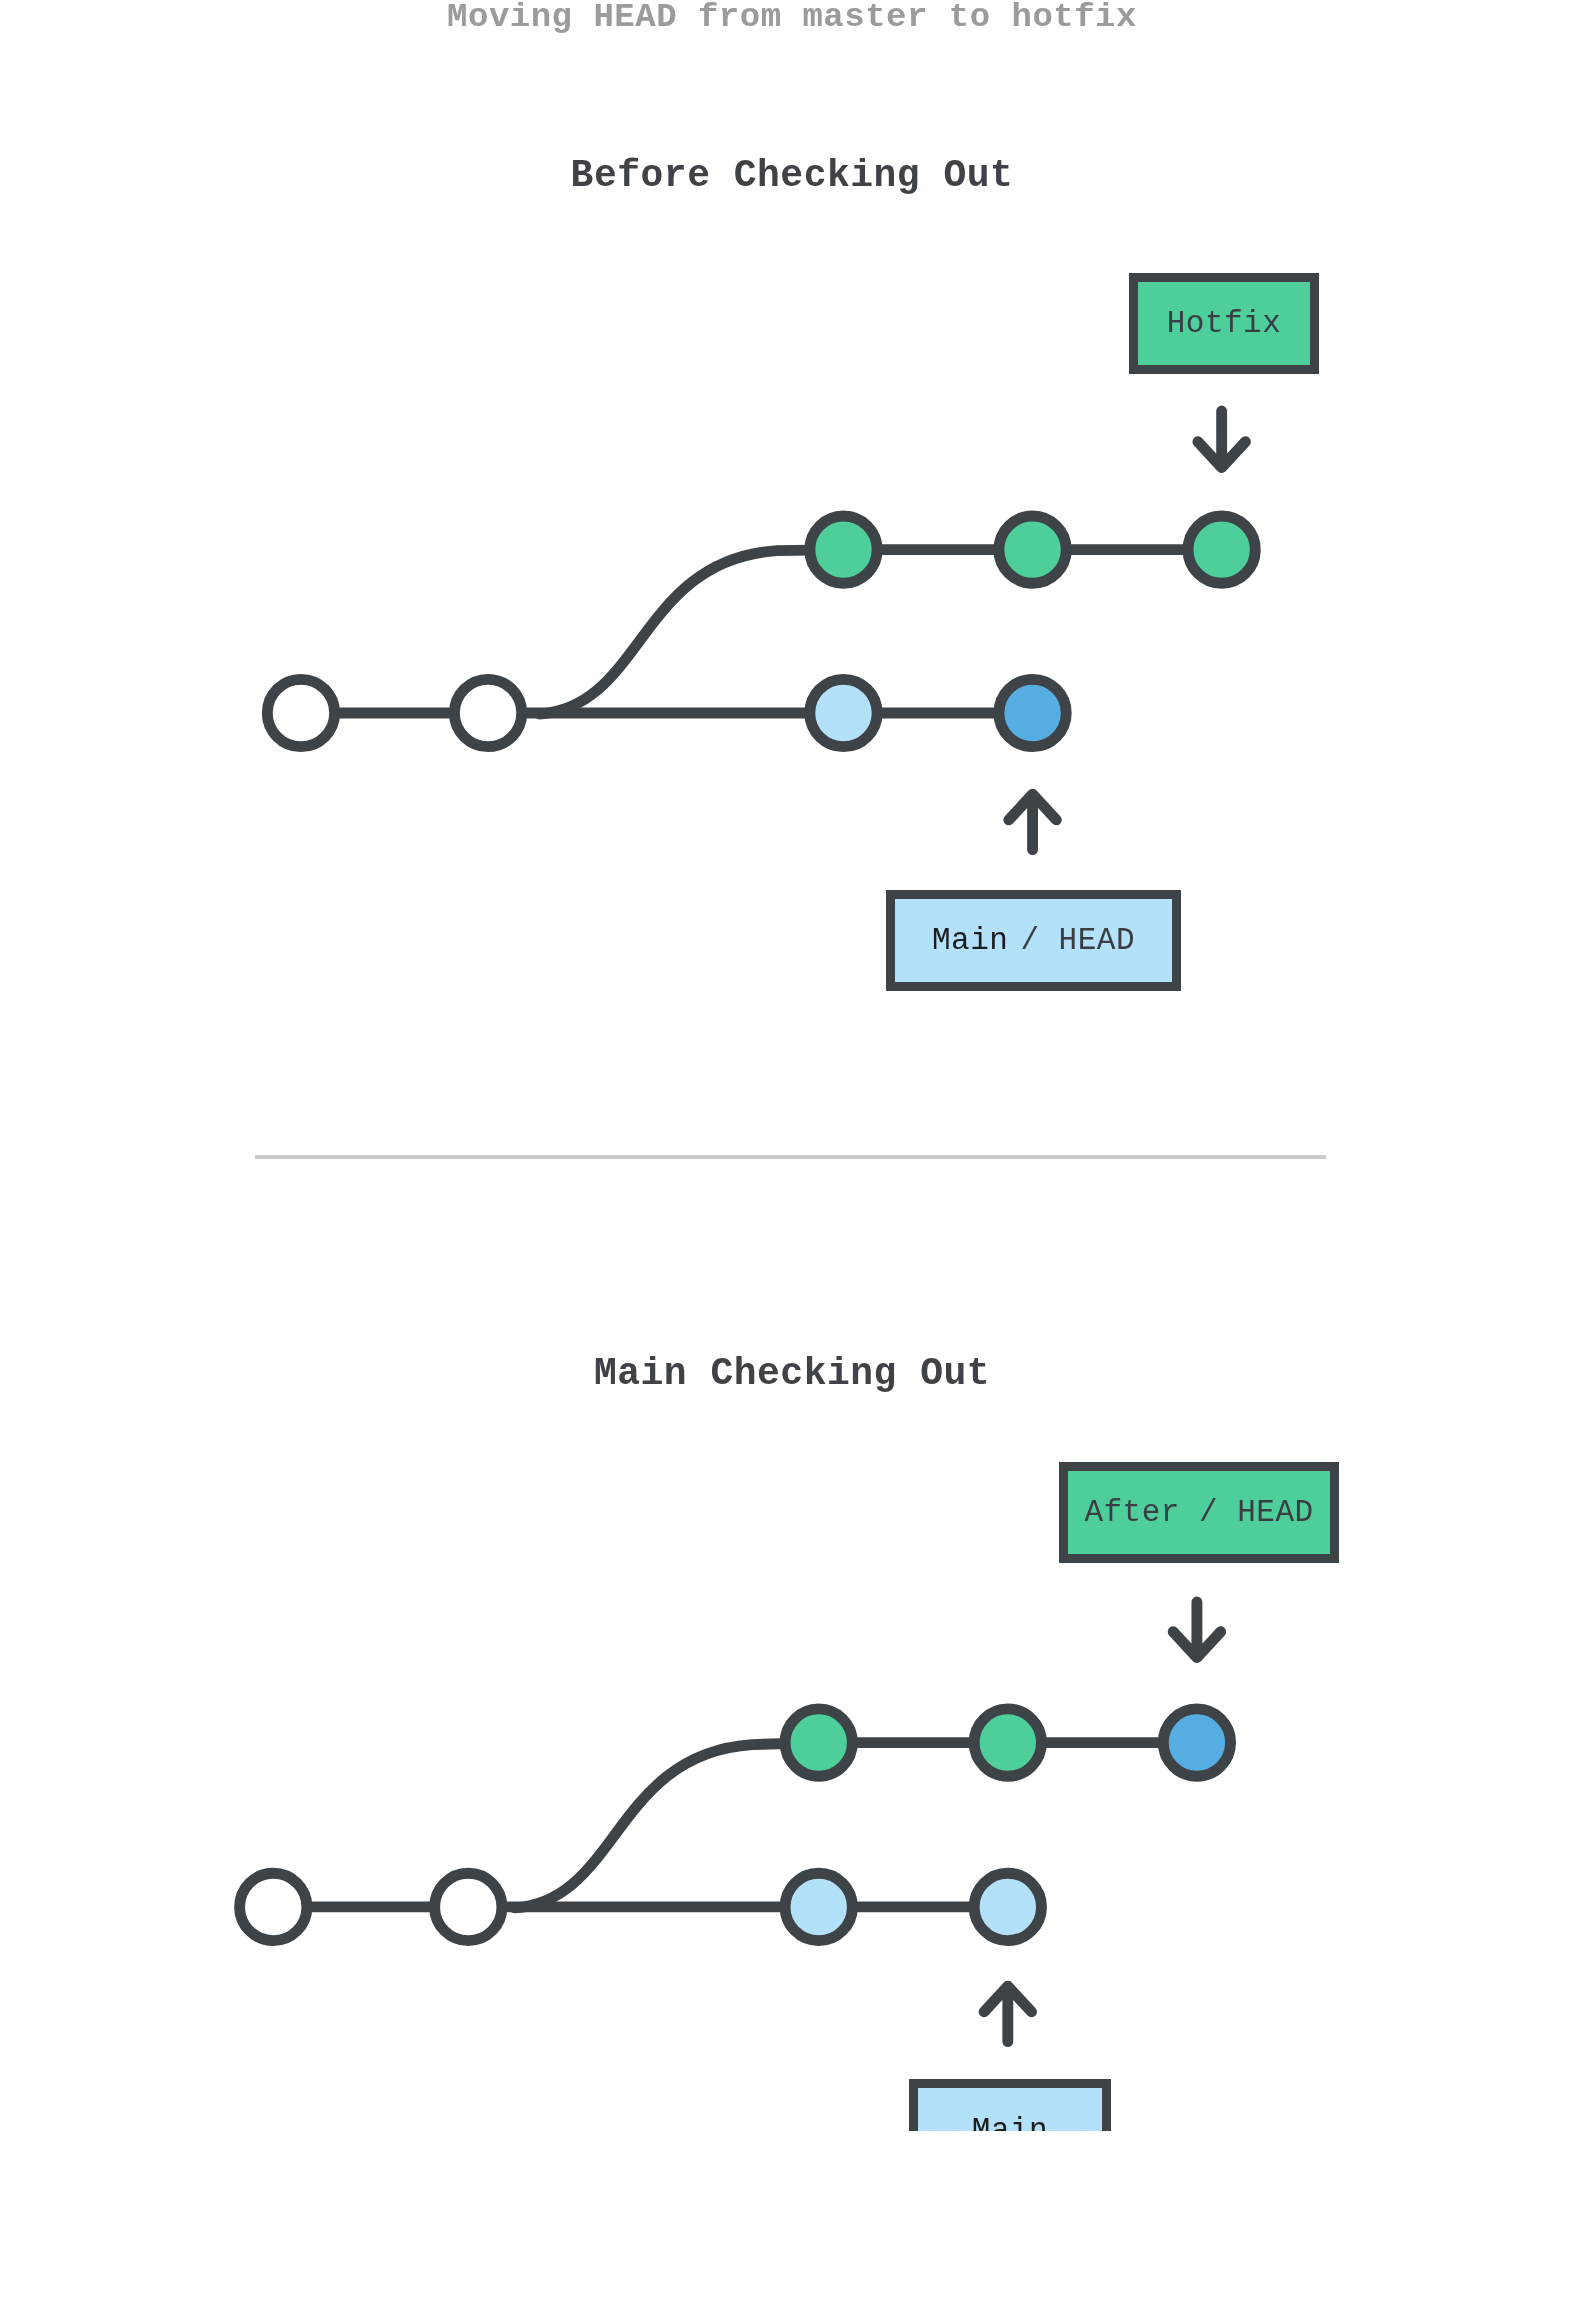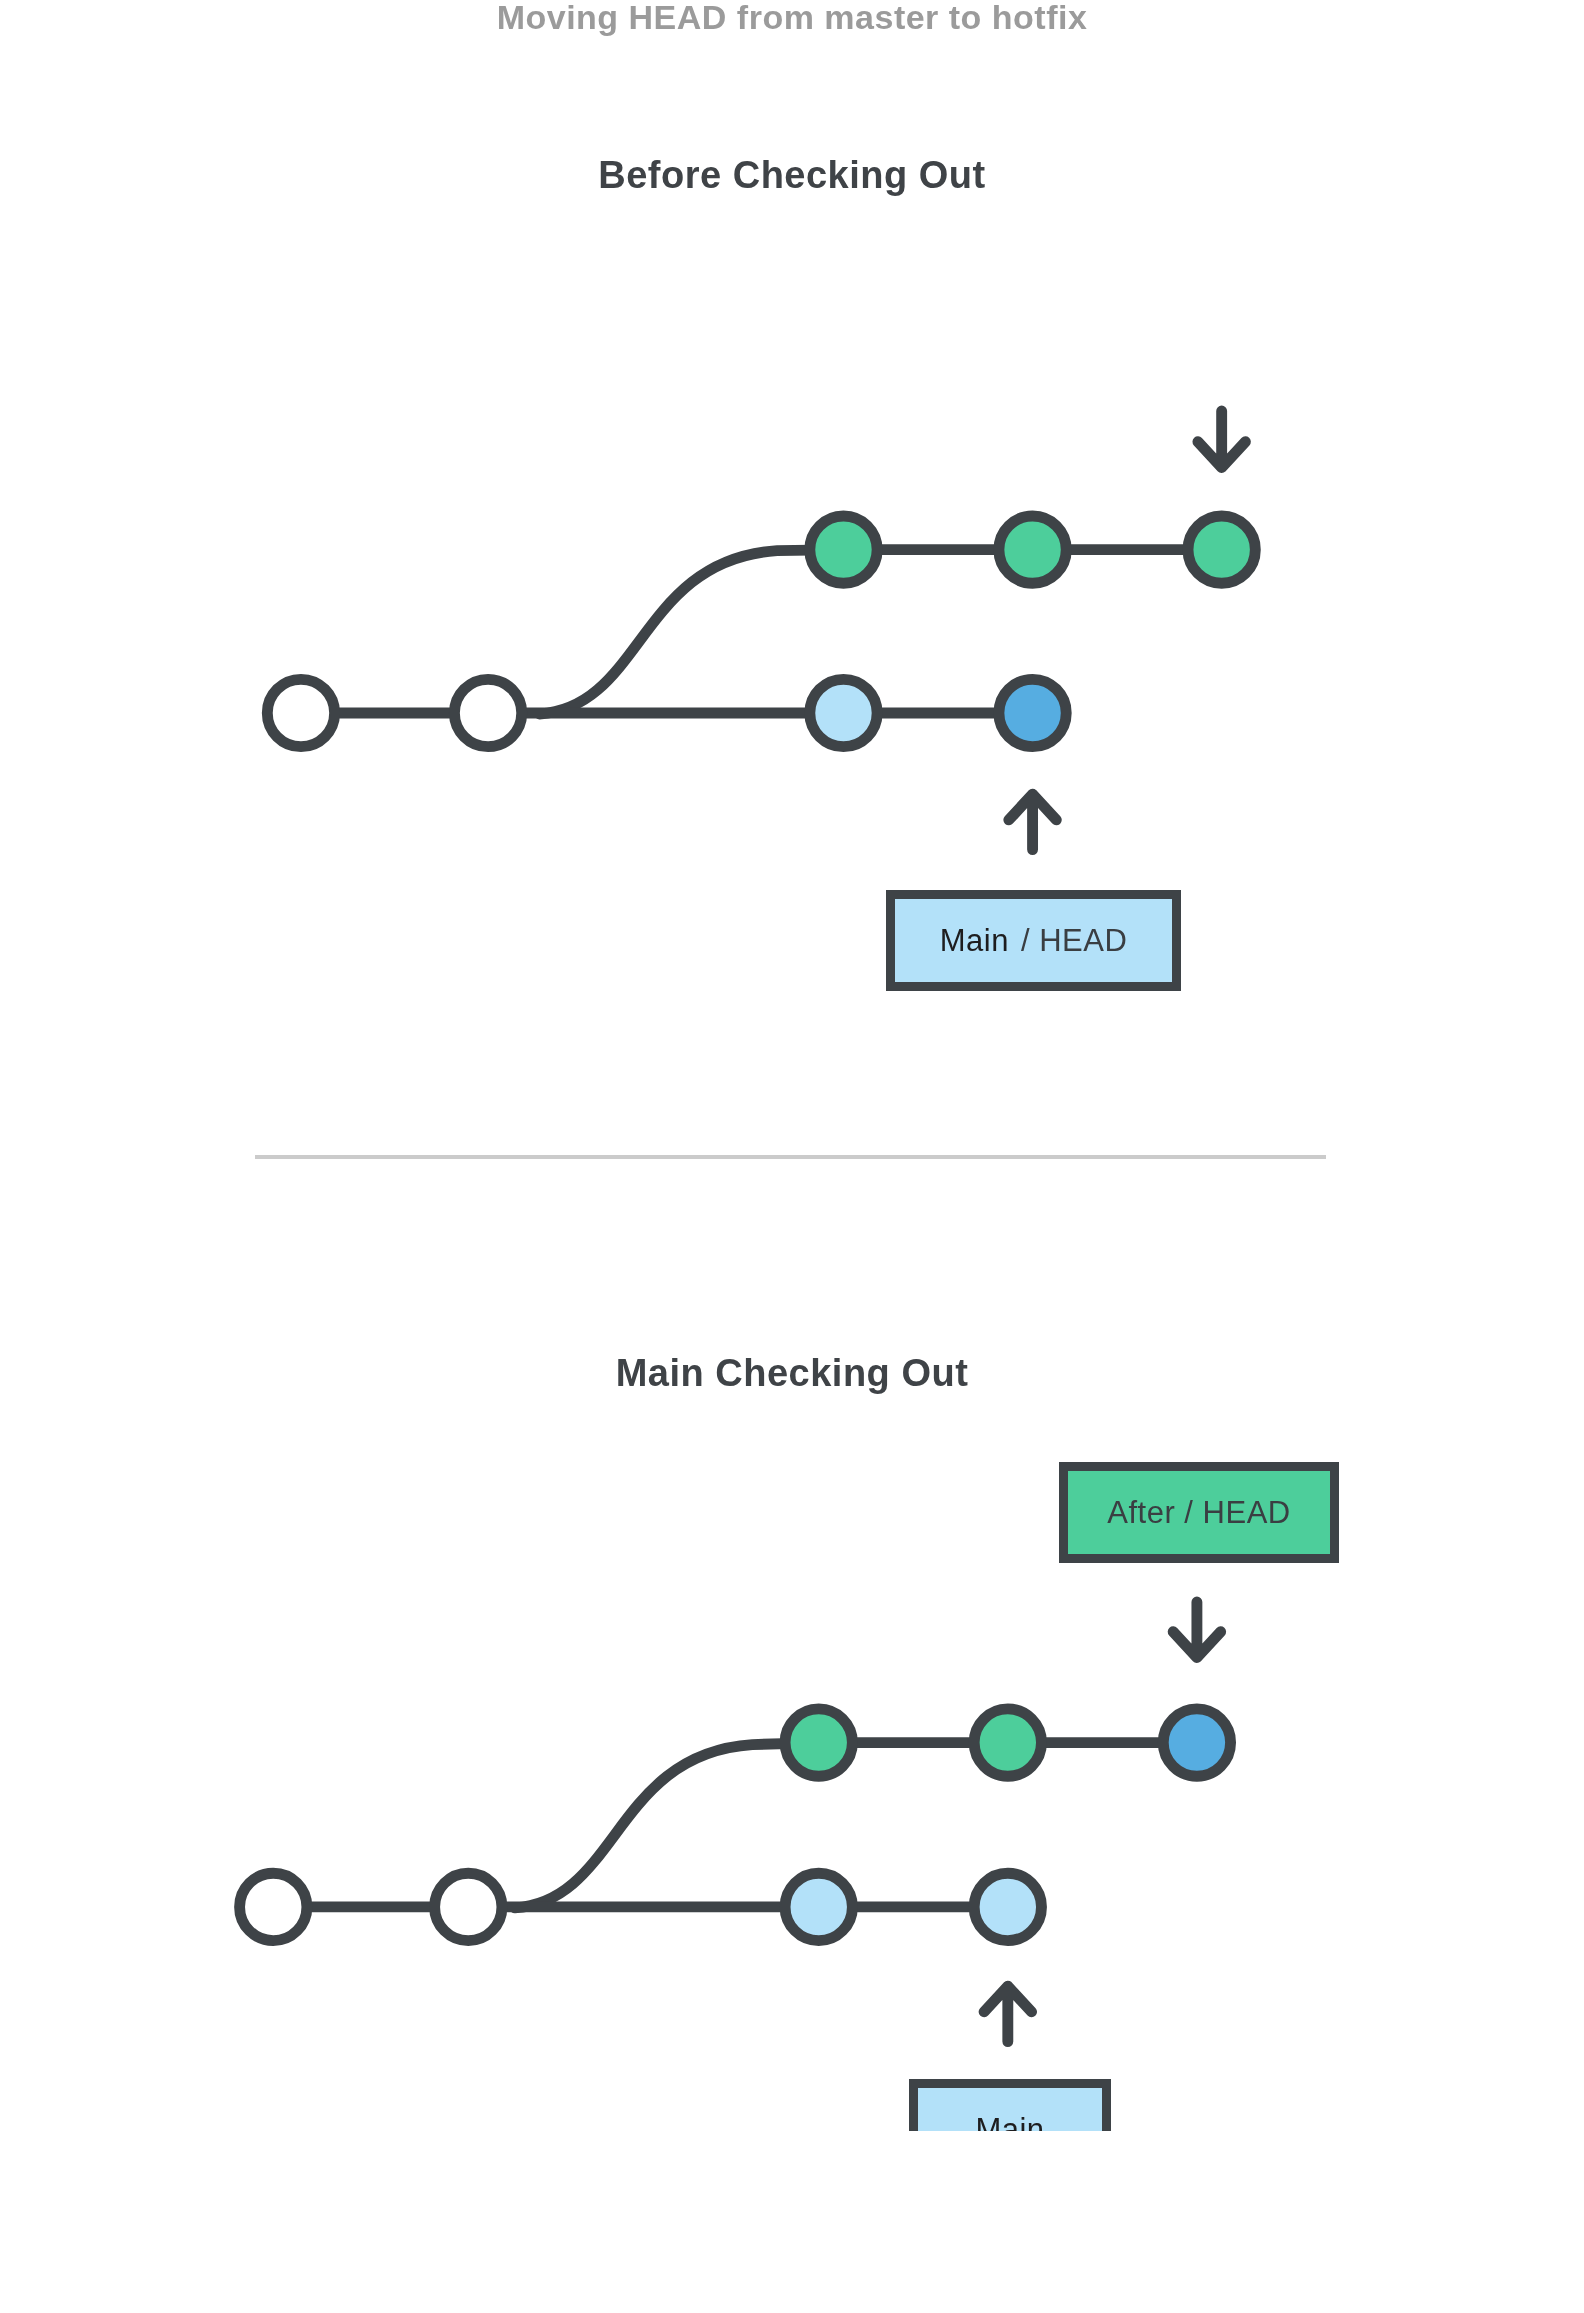--- a/index.html
+++ b/index.html
@@ -2,21 +2,21 @@
 <html style="--stroke: #3E4347; --green: #4DCE9B; --blue: #56ADE1; --light-blue: #B3E1F9; --white: #FFFFFF; --divider: #CBCBCB; --title-text: #9B9B9B; --heading-text: #3F4347; --box-text: #3A3E42; --main-text: #1D1D1F;"><head>
 <meta charset="utf-8">
 <style>
   html, body { margin: 0; padding: 0; background: #ffffff; }
   .page {
     position: relative;
     width: 1584px;
     height: 2131px;
     background: #ffffff;
     overflow: hidden;
-    font-family: Liberation Sans, sans-serif;
+    font-family: Liberation Mono, monospace;
   }
   #graph { position: absolute; left: 0; top: 0; }
   .edge  { stroke: var(--stroke); stroke-width: 11; fill: none; stroke-linecap: round; }
   .node  { stroke: var(--stroke); stroke-width: 11; }
   .arrow { stroke: var(--stroke); stroke-width: 11; fill: none;
            stroke-linecap: round; stroke-linejoin: round; }
 
   .page-title {
     position: absolute; top: -2px; left: 0; width: 100%;
     text-align: center; font-size: 34px; font-weight: bold;
@@ -81,20 +81,23 @@
       <circle cx="276" cy="1926" r="34" class="node" style="fill: var(--white);"></circle>
       <circle cx="473" cy="1926" r="34" class="node" style="fill: var(--white);"></circle>
       <circle cx="827" cy="1926" r="34" class="node" style="fill: var(--light-blue);"></circle>
       <circle cx="1018" cy="1926" r="34" class="node" style="fill: var(--light-blue);"></circle>
       <line x1="827" x2="1209" y1="1760" y2="1760" class="edge"></line>
       <circle cx="827" cy="1760" r="34" class="node" style="fill: var(--green);"></circle>
       <circle cx="1018" cy="1760" r="34" class="node" style="fill: var(--green);"></circle>
       <circle cx="1209" cy="1760" r="34" class="node" style="fill: var(--blue);"></circle>
     </svg>
 
+  <div class="label-box" id="hotfix-box">
+    <span>Hotfix</span>
+  </div>
 
   <div class="label-box" id="main-head-box">
     <span class="branch-name">Main</span>
     <span class="head-suffix">/ HEAD</span>
   </div>
 
   <div class="divider"></div>
 
   <div class="label-box" id="hotfix-head-box">
     <span>After / HEAD</span>

